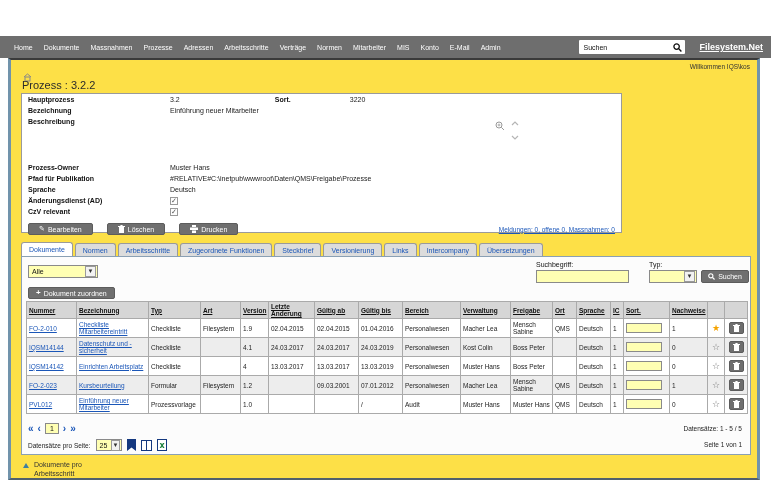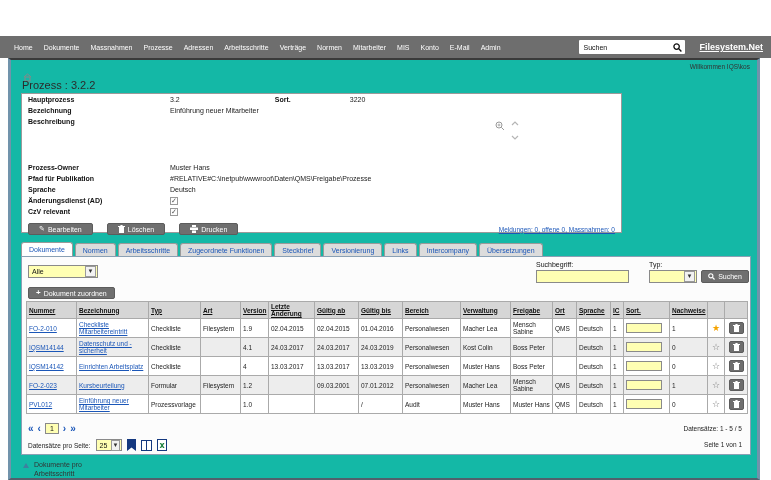--- a/index.html
+++ b/index.html
@@ -13,21 +13,21 @@
   .nav-menu { display:flex; align-items:center; }
   .nav-item { color:#fff; font-size:7px; margin-right:11px; white-space:nowrap; cursor:pointer; }
   .nav-search { margin-left:auto; width:106px; height:14px; background:#fff; border-radius:1px;
                 display:flex; align-items:center; padding:0 3px 0 4px; }
   .nav-search input { border:none; outline:none; flex:1; min-width:0; font-size:7px; color:#111;
                       font-family:inherit; background:transparent; }
   .brand { color:#fff; font-weight:bold; font-size:9px; text-decoration:underline; margin-left:14px;
            white-space:nowrap; cursor:pointer; }
 
   
-  .content { position:absolute; top:22px; left:8px; width:752px; height:422px; background:#14b8a6;
+  .content { position:absolute; top:22px; left:8px; width:752px; height:422px; background:#fde047;
              border-left:3px solid #7193ab; border-right:3px solid #7193ab;
              border-top:2px solid #3a3a3a; border-bottom:2px solid #51606c;padding-left:10px; }
   .welcome { position:absolute; top:3px; right:7px; font-size:6.5px; color:#333; }
   .home-icon-wrap { position:absolute; top:8px; left:12px; cursor:pointer; }
   .page-title { position:absolute; top:19px; left:11px; font-size:11px; color:#2b2b2b; }
 
   
   .form-box { position:absolute; top:33px; left:10px; width:601px; height:140px;
               border:1px solid #9a9a9a; background:#fff; padding:2px 6px; }
   .frow { display:flex; align-items:flex-start; height:11px; font-size:7px; }

